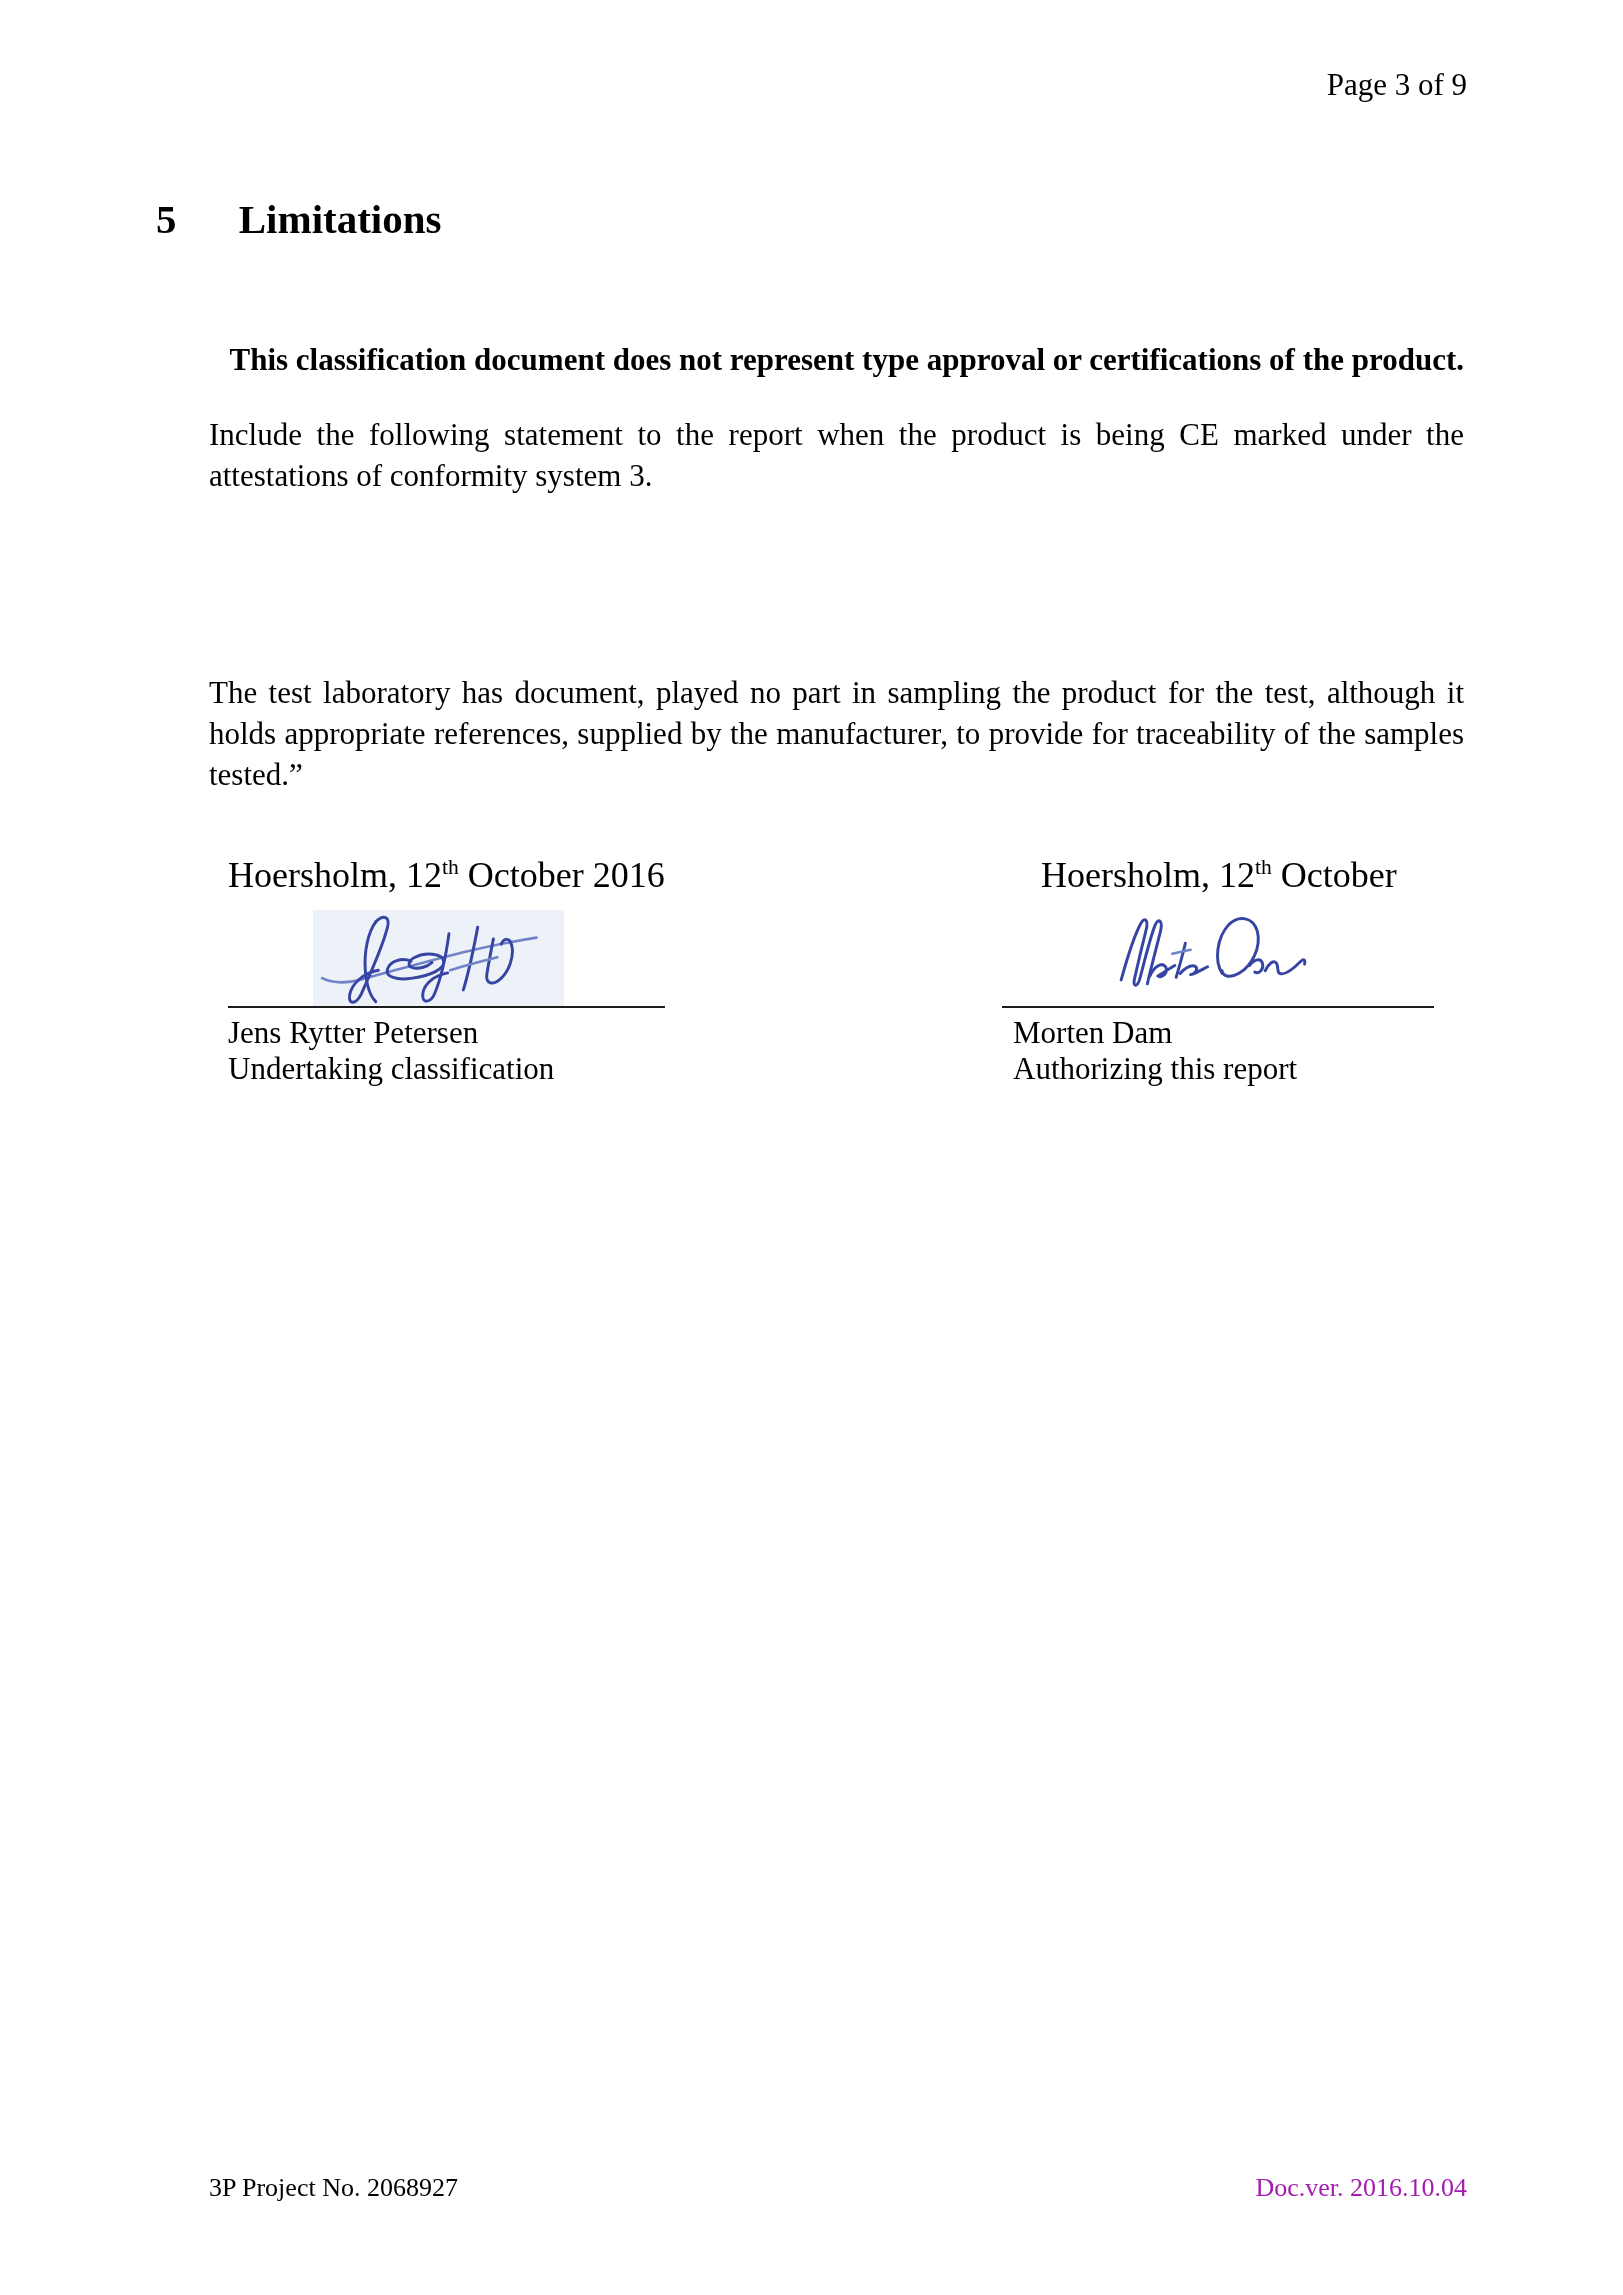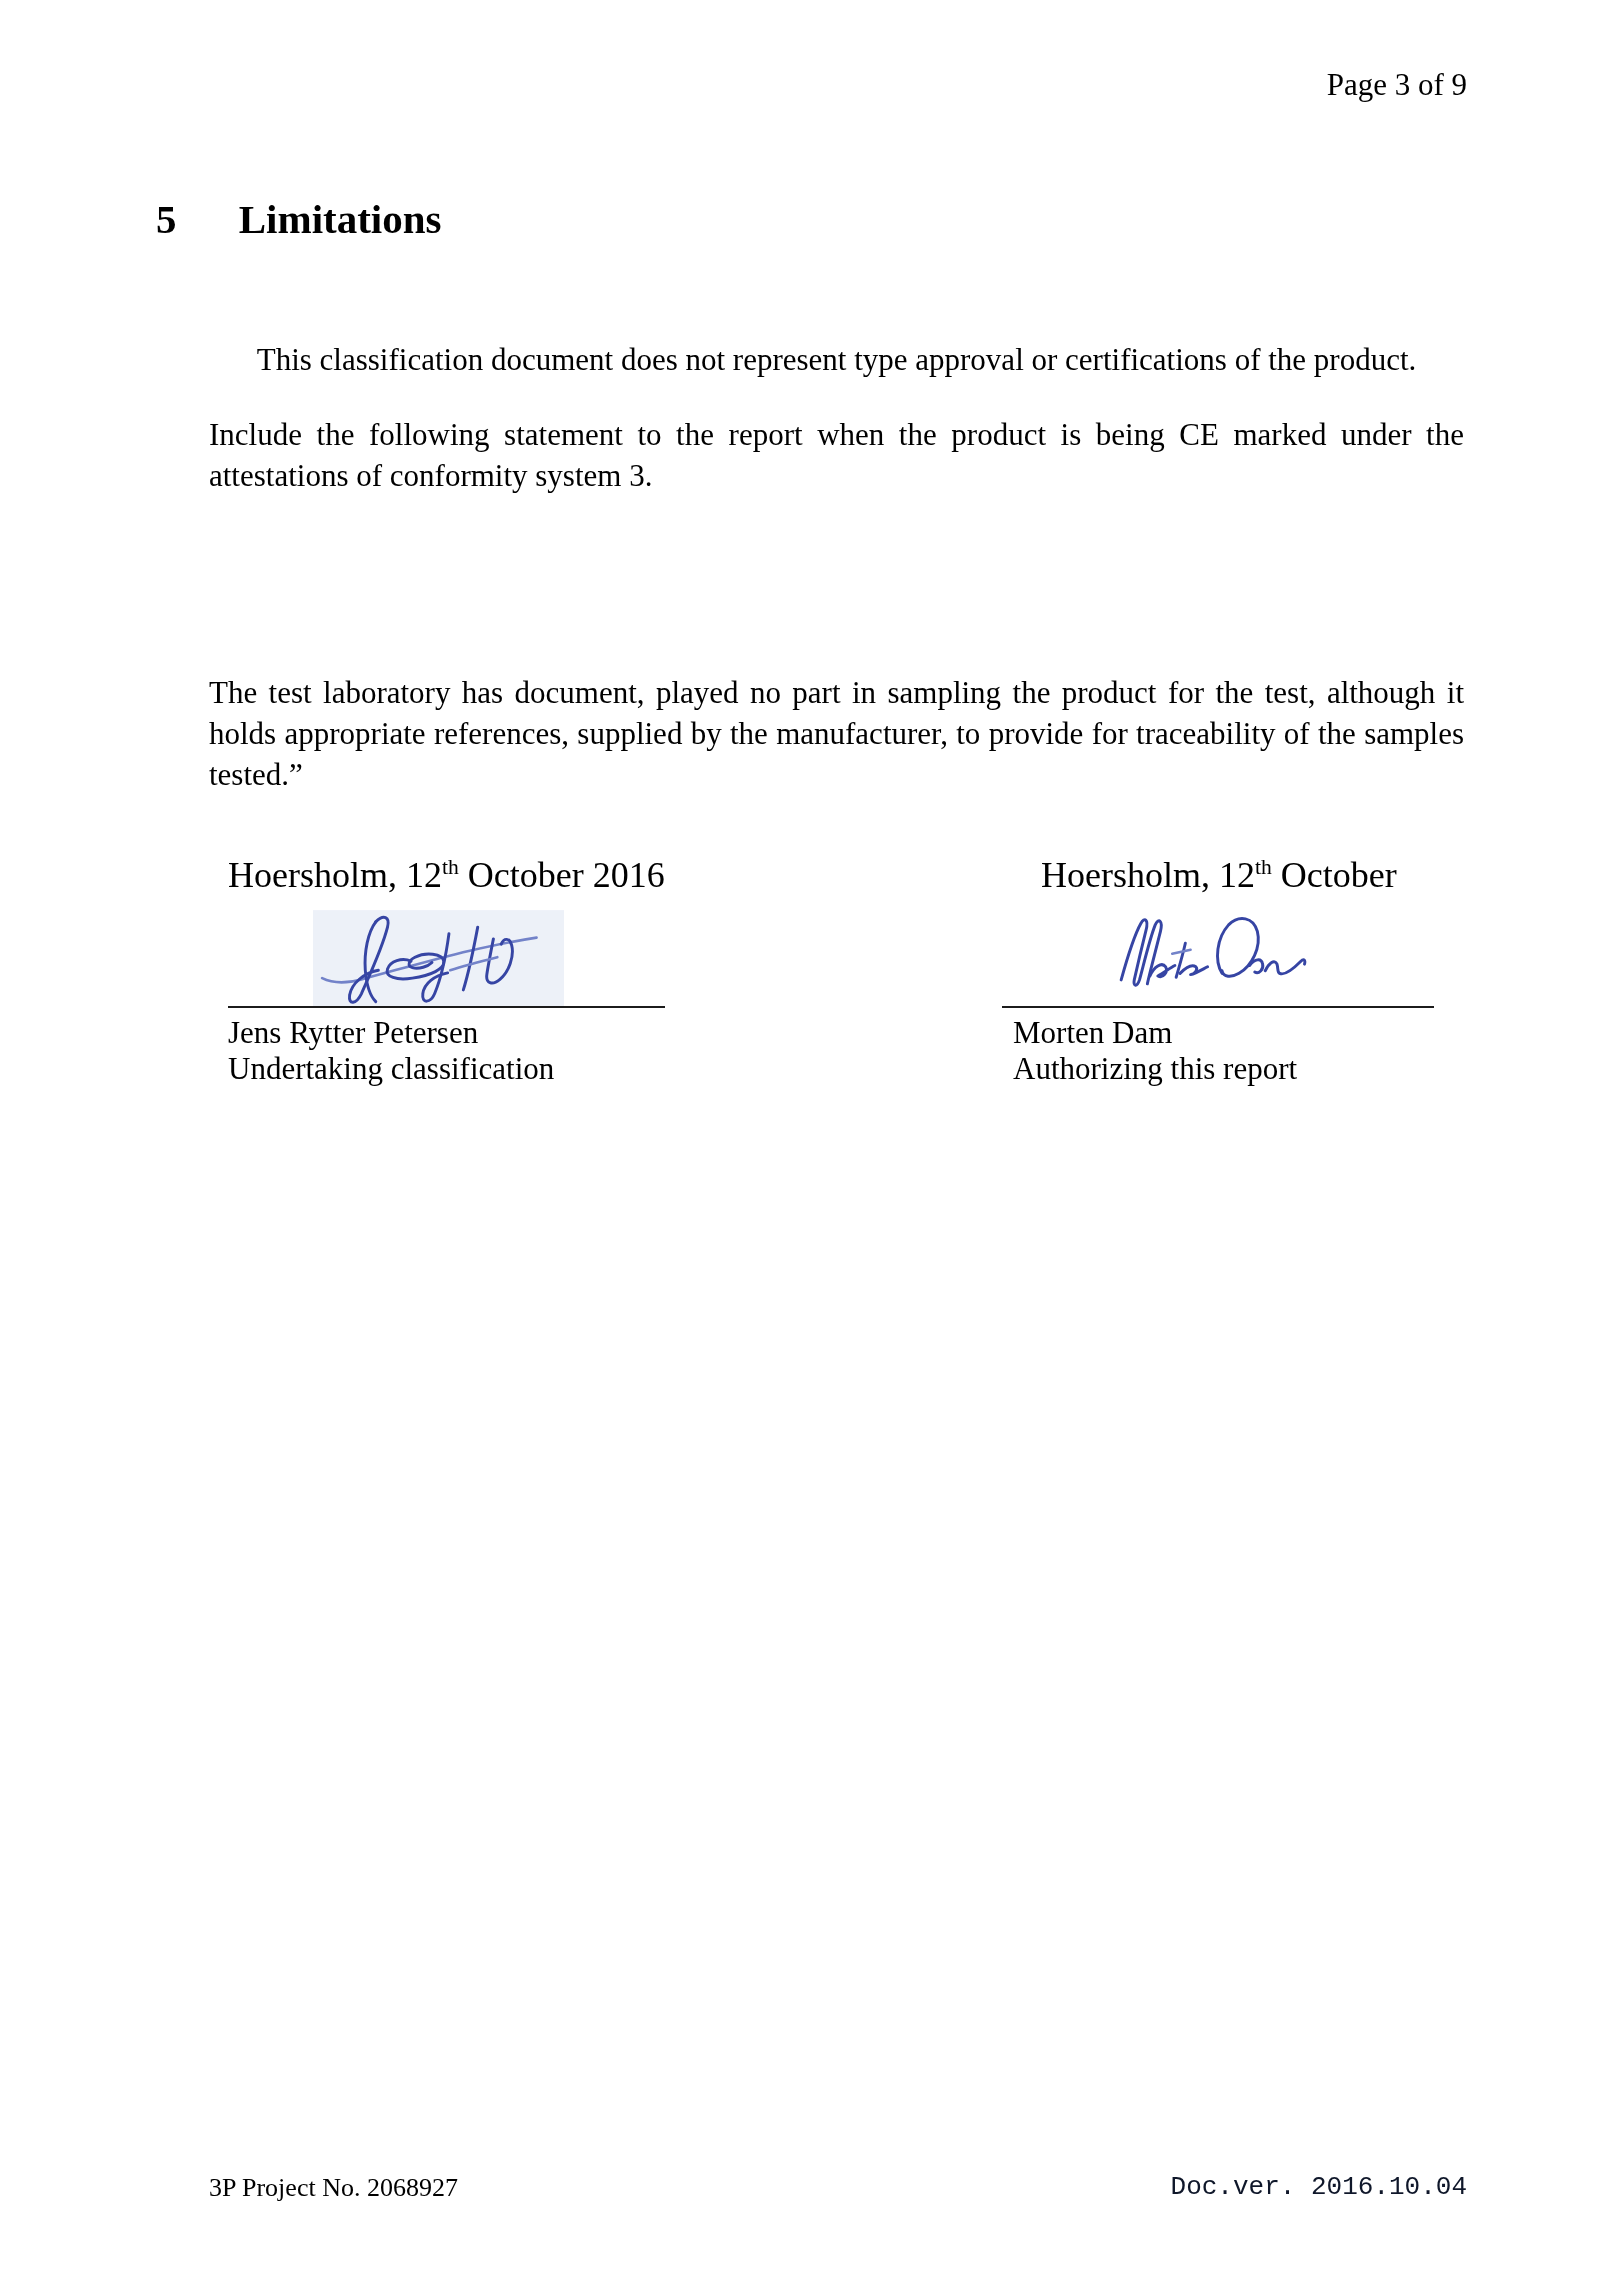--- a/index.html
+++ b/index.html
@@ -39,21 +39,21 @@
   .section-heading .h-title { display: inline-block; margin-left: 52px; }
 
   .para {
     left: 209px;
     width: 1255px;
     font-size: 31px;
     line-height: 41px;
     text-align: justify;
     margin: 0;
   }
-  .para-1 { top: 339px; text-align: center; }
+  .para-1 { top: 339px; text-align: right; font-weight: bold; }
   .para-2 { top: 414px; }
   .para-3 { top: 525px; }
   .para-4 { top: 672px; }
 
   .sig-date {
     top: 855px;
     font-size: 36px;
     line-height: 41px;
     white-space: nowrap;
   }
@@ -100,22 +100,21 @@
     width: 1258px;
     font-size: 26px;
     line-height: 33px;
   }
   .footer-left {
     float: left;
     color: #000000;
   }
   .footer-right {
     float: right;
-    color: #0f172a;
-    font-family: Liberation Mono, monospace;
+    color: #a21caf;
   }
 
   svg .ink {
     fill: none;
     stroke: #3645a4;
     stroke-width: 4.5;
     stroke-linecap: round;
     stroke-linejoin: round;
   }
   svg .ink-light {

